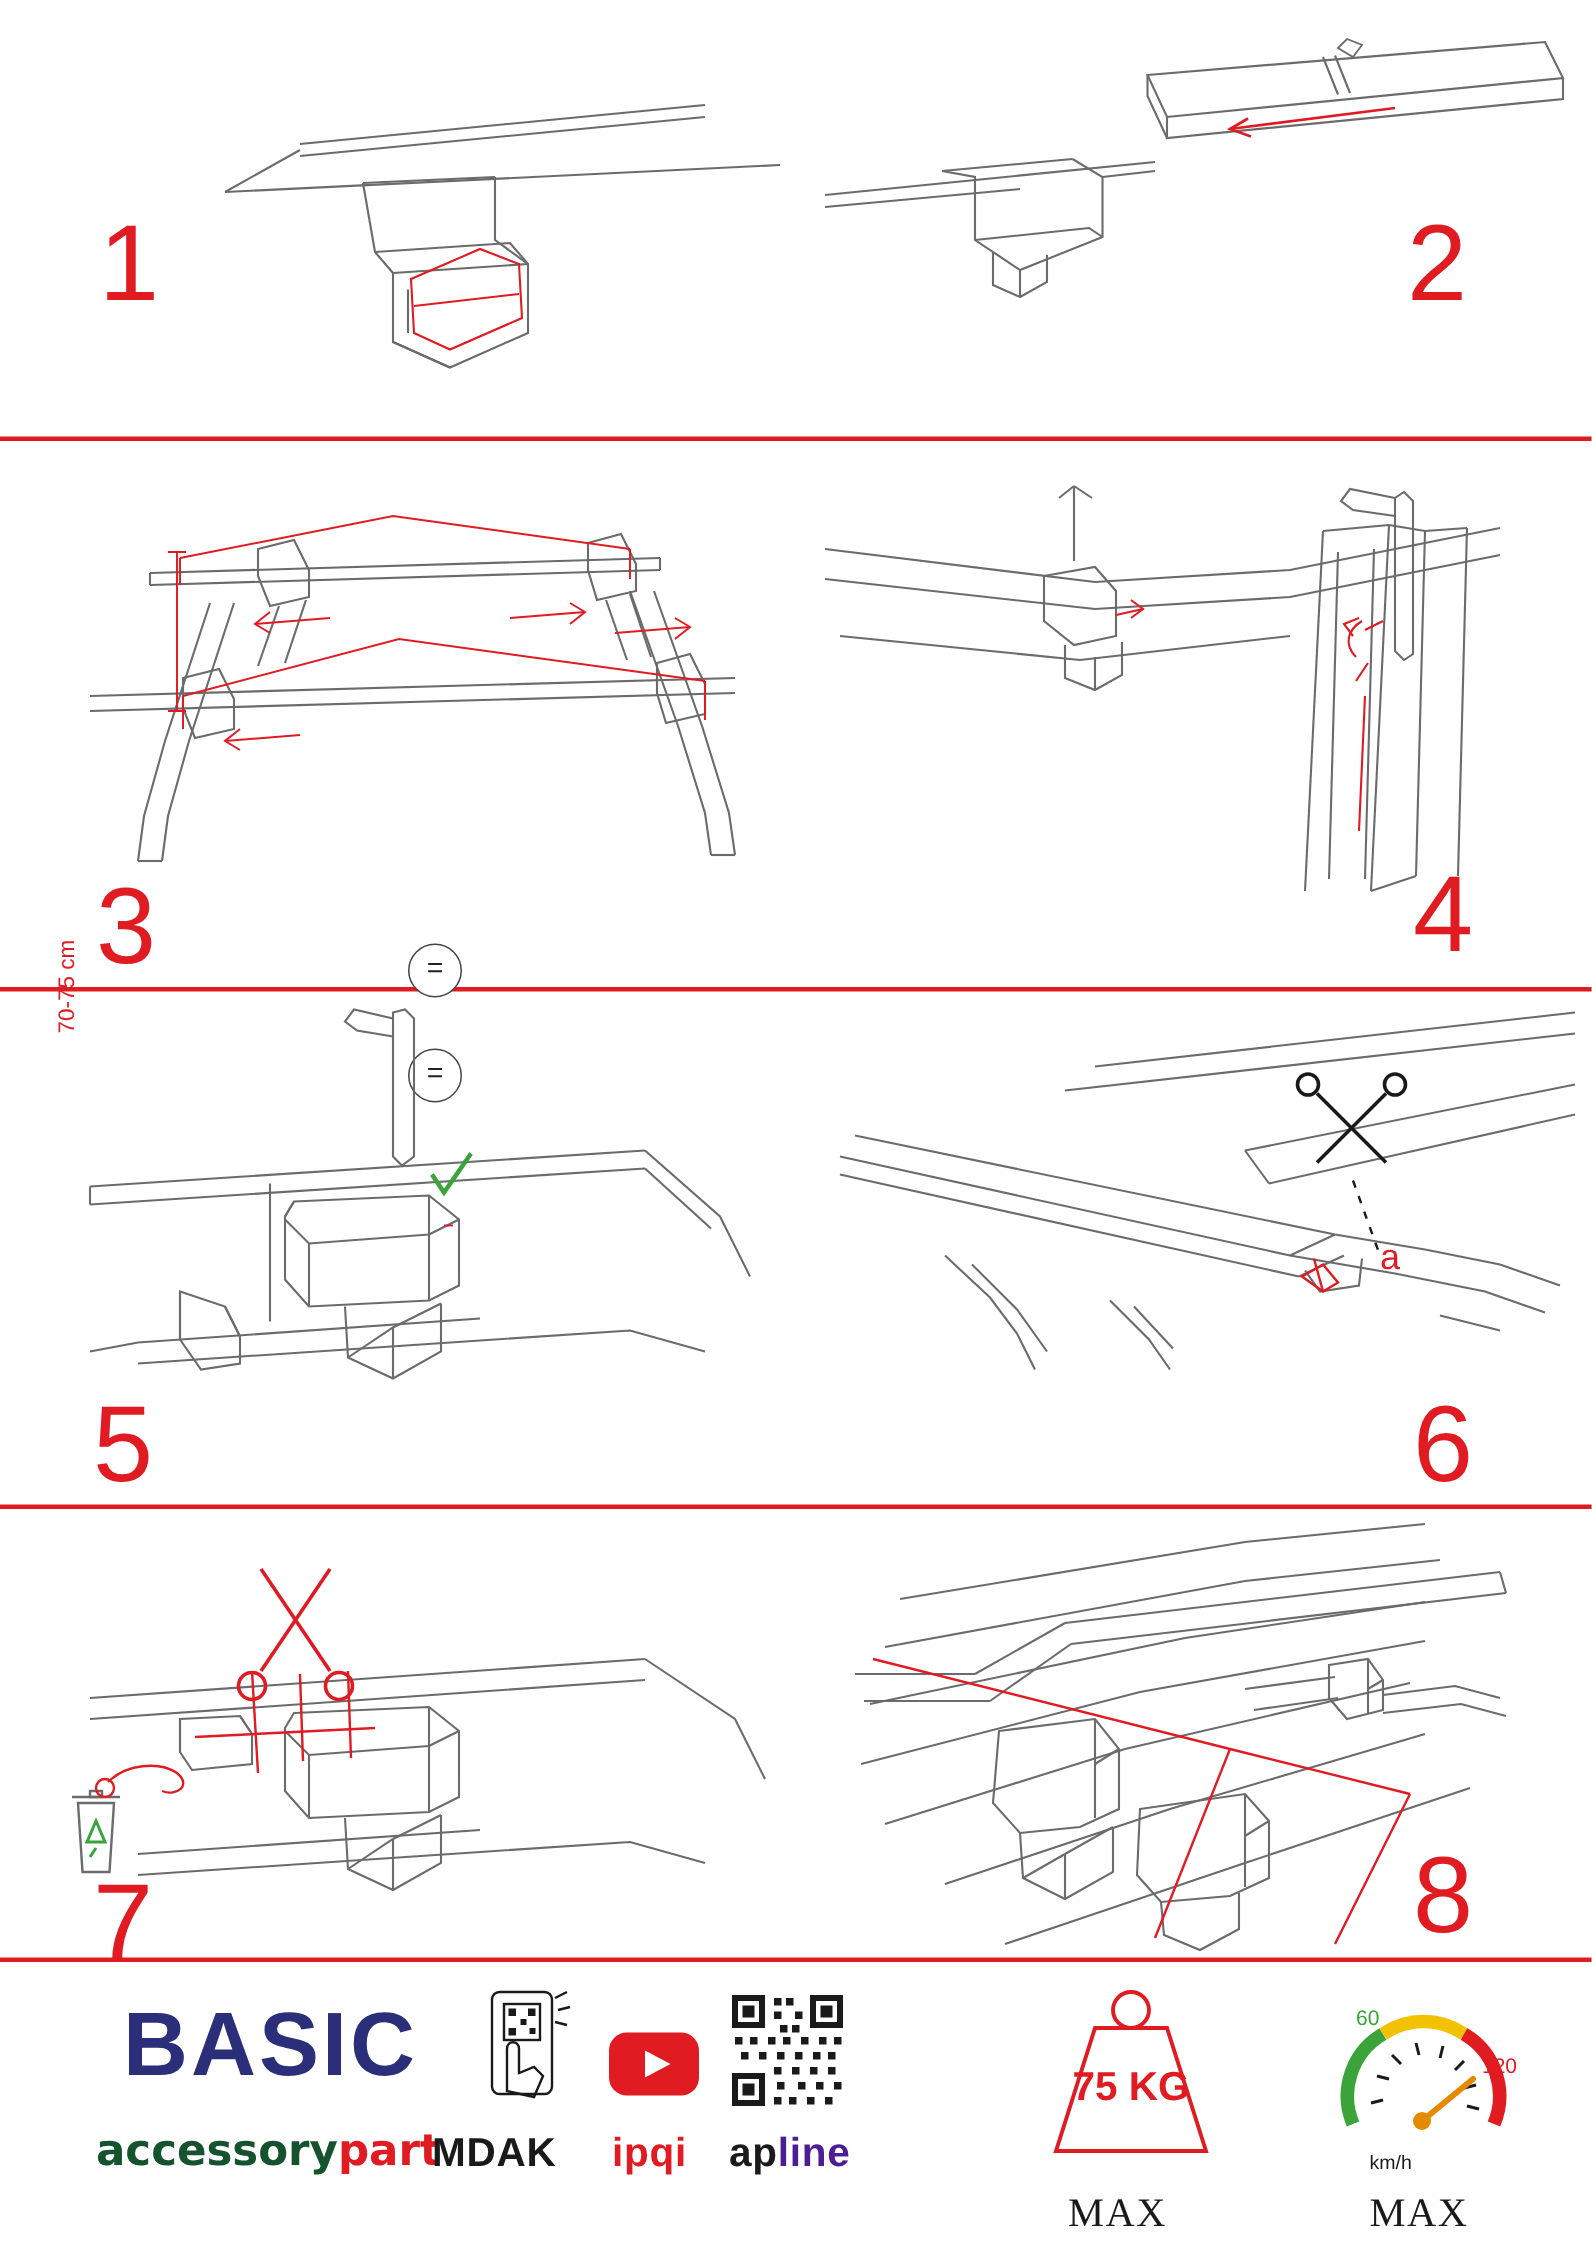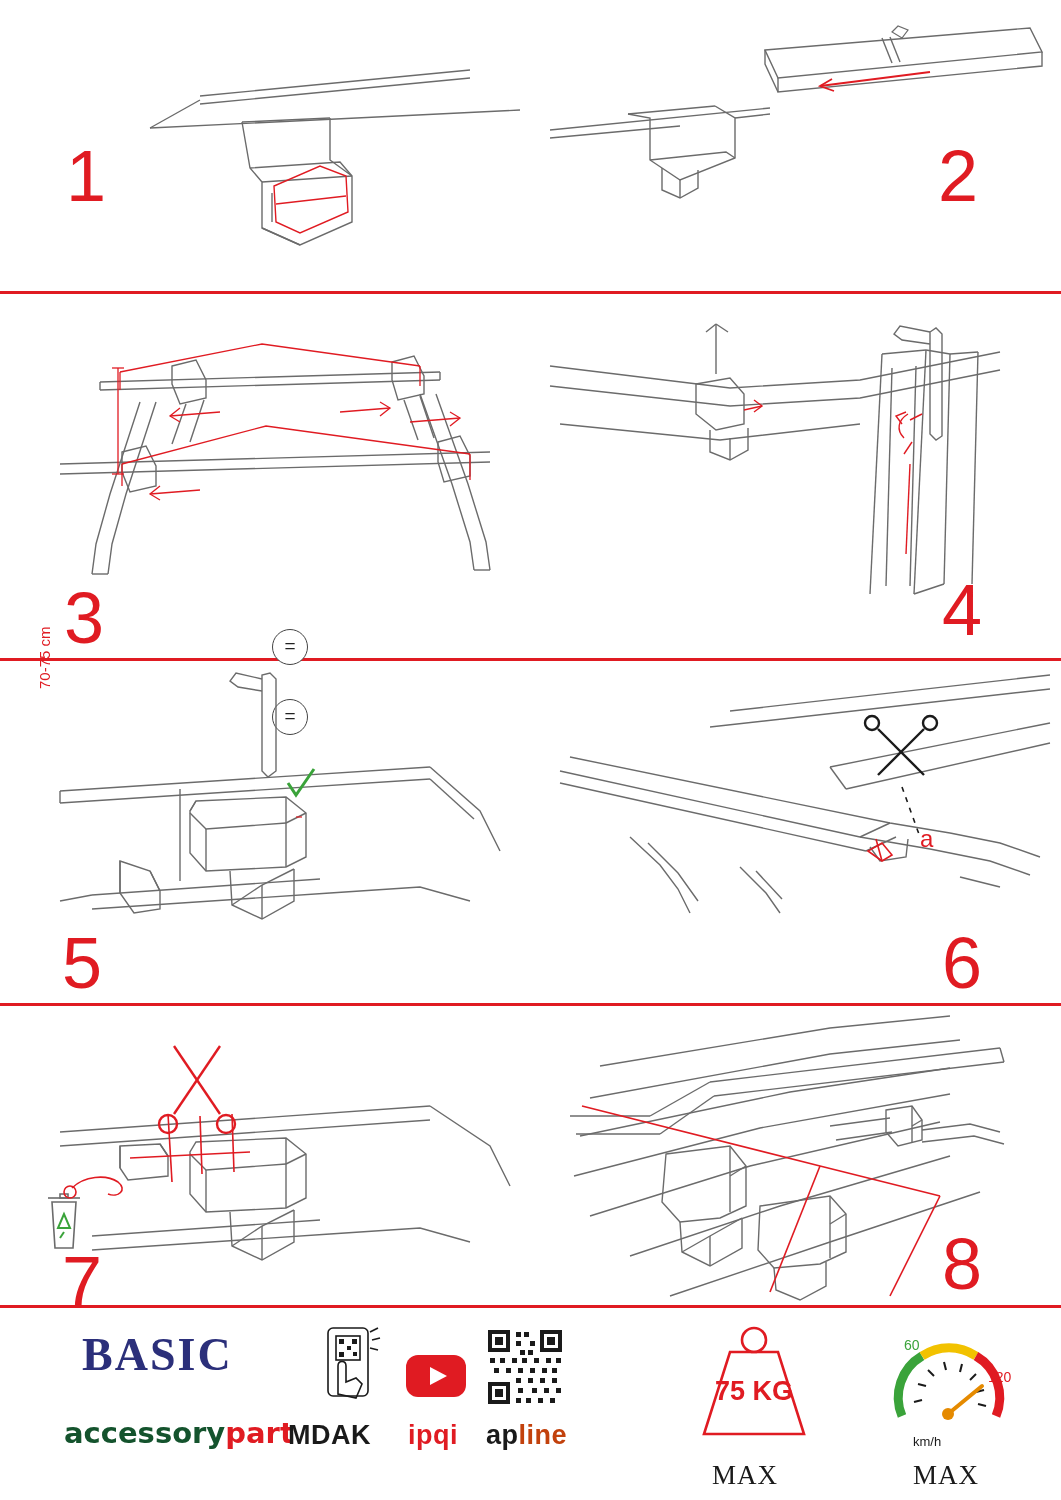--- a/index.html
+++ b/index.html
@@ -54,22 +54,22 @@
     position: absolute;
     left: 0;
     top: 1308px;
     width: 1061px;
     height: 192px;
   }
   .brand-basic {
     position: absolute;
     left: 82px;
     top: 20px;
-    font-family: Liberation Serif, serif;
-    font-size: 46px;
+    font-family: Liberation Sans, sans-serif;
+    font-size: 60px;
     font-weight: bold;
     letter-spacing: 2px;
     color: #2b2f7a;
     text-align: center;
   }
   .brand-accessory {
     position: absolute;
     left: 64px;
     top: 108px;
     font-family: "DejaVu Sans", sans-serif;
@@ -85,21 +85,21 @@
     font-family: Liberation Sans, sans-serif;
     font-size: 27px;
     font-weight: bold;
     color: #1a1a1a;
     letter-spacing: 0.5px;
   }
   .lbl-mdak { left: 288px; top: 112px; }
   .lbl-ipqi  { left: 408px; top: 112px; color: #e01b22; }
   .lbl-apline{ left: 486px; top: 112px; }
   .lbl-apline .dark { color: #1a1a1a; margin-top: 32px; }
-  .lbl-apline .accent { color: #c2410c; }
+  .lbl-apline .accent { color: #4c1d95; }
 
   .max-label {
     position: absolute;
     font-family: Liberation Serif, serif;
     font-size: 27px;
     color: #1a1a1a;
     letter-spacing: 1px;
   }
   .max-weight { left: 712px; top: 152px; }
   .max-speed  { left: 913px; top: 152px; }

